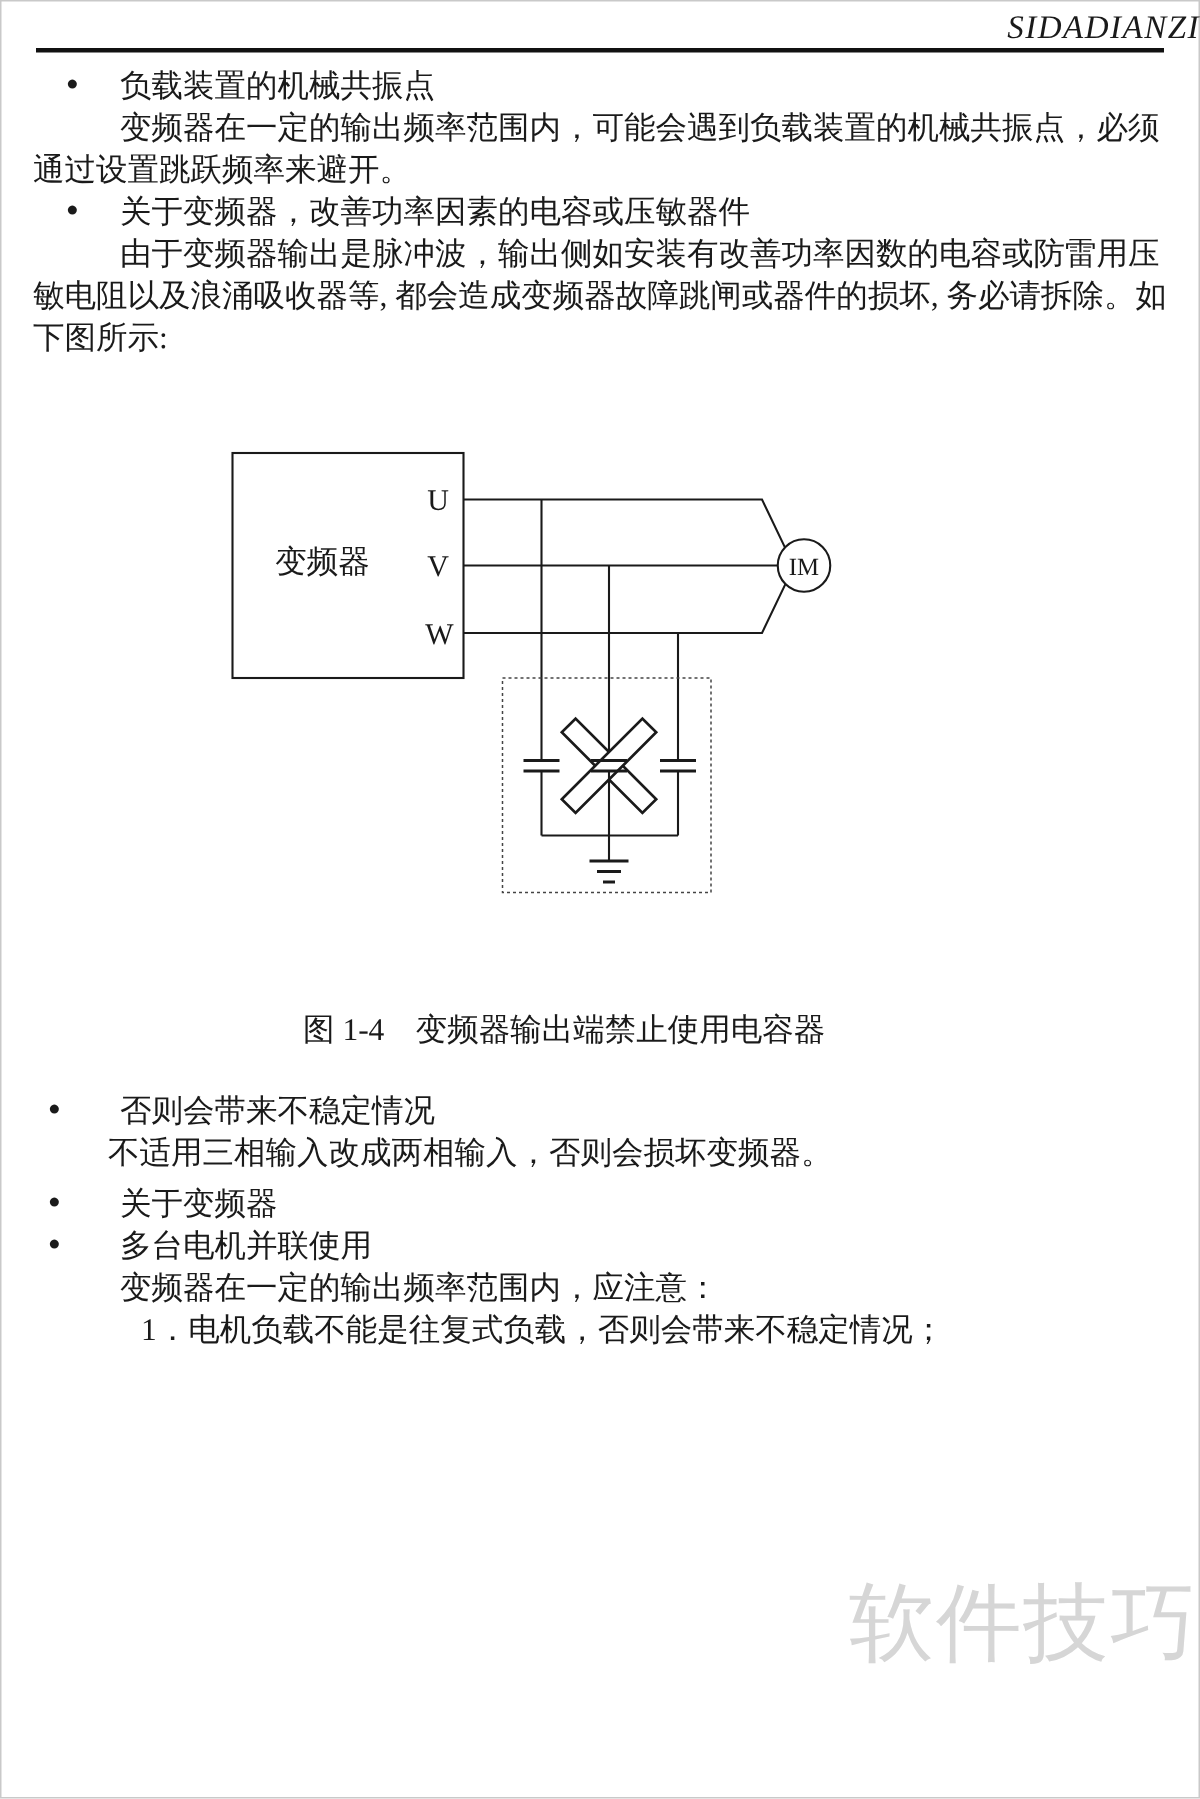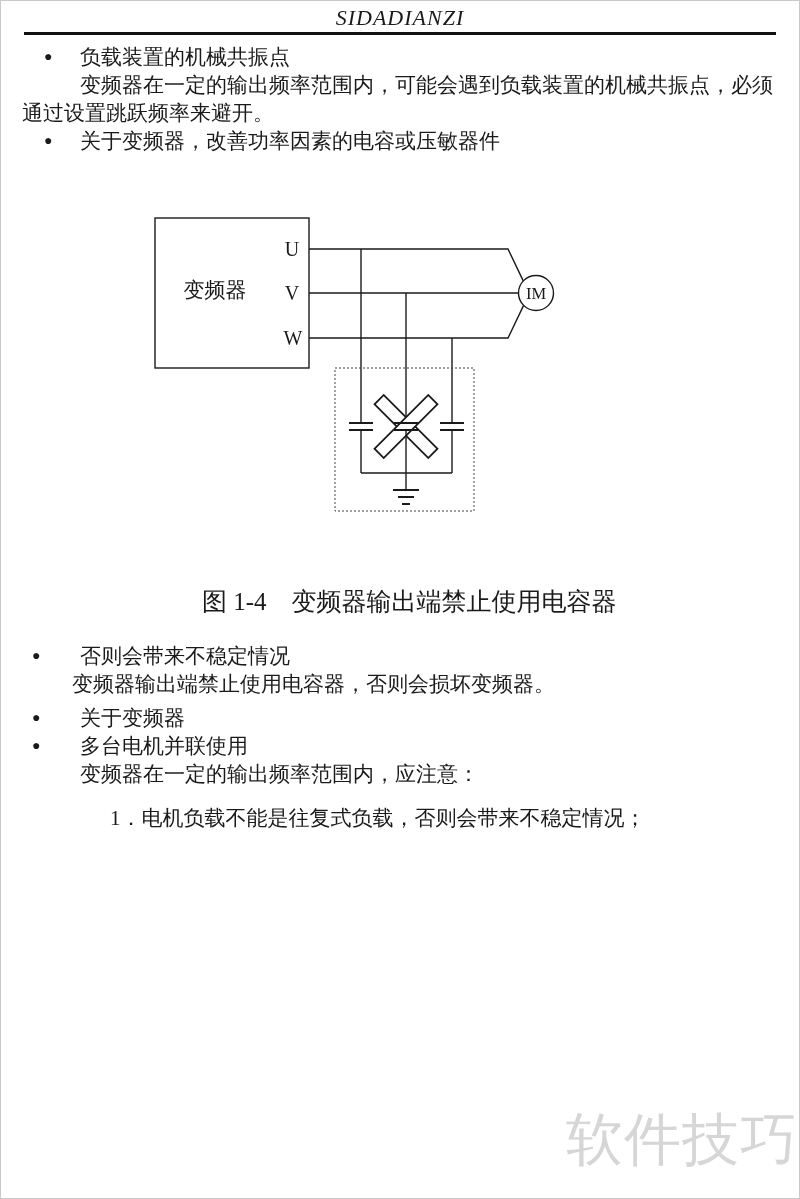--- a/index.html
+++ b/index.html
@@ -2,37 +2,37 @@
 <html><head>
 <meta charset="utf-8">
 <style>
   html,body{margin:0;padding:0;}
   body{
     width:800px;height:1199px;position:relative;background:#fff;
     font-family:"Liberation Serif","DejaVu Serif",serif;
     color:#1a1a1a;overflow:hidden;
     box-shadow:inset 0 0 0 1px #c9c9c9;
   }
-  .hdr{margin-top:5px;text-align:center;font-style:italic;font-size:22px;letter-spacing:1px;line-height:26px;}
+  .hdr{margin-top:5px;text-align:right;font-style:italic;font-size:22px;letter-spacing:1px;line-height:26px;}
   .rule{margin:1px 24px 0 24px;border-top:3px solid #111;}
   .content{margin:8px 22px 0 22px;font-size:21px;line-height:28px;}
   .bullet-row{display:flex;align-items:flex-start;}
   .bullet-row .marker{font-size:14px;line-height:28px;flex:0 0 auto;}
   .g1 .marker{margin-left:22px;width:36px;}
   .g2 .marker{margin-left:10px;width:48px;}
   .para{margin:0;text-indent:58px;}
   .para-shallow{margin:0;text-indent:50px;}
-  .num-item{margin:16px;padding-left:72px;}
+  .num-item{margin:0;padding-left:72px;}
   .mt6{margin-top:6px;}
   .figure-svg{display:block;margin-top:52px;}
-  .caption{margin-top:66px;padding-left:180px;font-size:25px;line-height:28px;}
+  .caption{margin-top:66px;padding-left:180px;font-size:21px;line-height:28px;}
   .sect-gap{margin-top:26px;}
   svg text{font-family:"Liberation Serif","DejaVu Serif",serif;fill:#1a1a1a;}
   .watermark{
-    position:absolute;left:566px;top:1102px;
+    position:absolute;left:566px;top:1044px;
     font-family:"Liberation Sans","DejaVu Sans",sans-serif;
     font-size:57px;color:#d6d6d6;letter-spacing:1px;white-space:nowrap;
   }
 </style>
 </head>
 <body>
 
 <div class="hdr">SIDADIANZI</div>
 <div class="rule"></div>
 
@@ -41,20 +41,21 @@
   <div class="bullet-row g1">
     <span class="marker">●</span>
     <span>负载装置的机械共振点</span>
   </div>
   <p class="para">变频器在一定的输出频率范围内，可能会遇到负载装置的机械共振点，必须通过设置跳跃频率来避开。</p>
 
   <div class="bullet-row g1">
     <span class="marker">●</span>
     <span>关于变频器，改善功率因素的电容或压敏器件</span>
   </div>
+  <p class="para">由于变频器输出是脉冲波，输出侧如安装有改善功率因数的电容或防雷用压敏电阻以及浪涌吸收器等, 都会造成变频器故障跳闸或器件的损坏, 务必请拆除。如下图所示:</p>
 
   <svg class="figure-svg" width="756" height="315" viewBox="22 0 756 315">
     <g stroke="#1a1a1a" stroke-width="1.4" fill="none">
 
       <rect x="155" y="11" width="154" height="150"></rect>
 
       <polyline points="309,42 508,42 523.6,74.6"></polyline>
       <line x1="309" y1="86" x2="518.5" y2="86"></line>
       <polyline points="309,131 508,131 523.6,98.4"></polyline>
 
@@ -101,21 +102,21 @@
     <text x="293" y="138" text-anchor="middle" font-size="20">W</text>
     <text x="536" y="92" text-anchor="middle" font-size="16.5">IM</text>
   </svg>
 
   <div class="caption">图 1-4　变频器输出端禁止使用电容器</div>
 
   <div class="bullet-row g2 sect-gap">
     <span class="marker">●</span>
     <span>否则会带来不稳定情况</span>
   </div>
-  <p class="para-shallow">变频器输出端禁止使用电容器，否则会损坏变频器。</p>
+  <p class="para-shallow">不适用三相输入改成两相输入，否则会损坏变频器。</p>
 
   <div class="bullet-row g2 mt6">
     <span class="marker">●</span>
     <span>关于变频器</span>
   </div>
 
   <div class="bullet-row g2">
     <span class="marker">●</span>
     <span>多台电机并联使用</span>
   </div>

